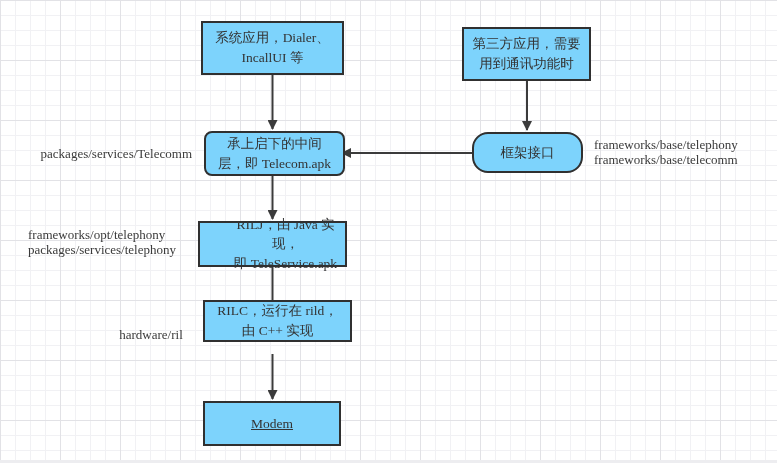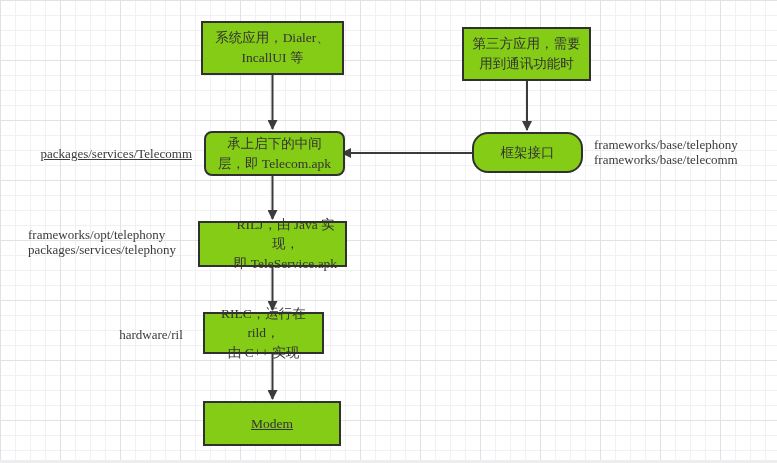--- a/index.html
+++ b/index.html
@@ -14,21 +14,21 @@
     background-image:
       linear-gradient(to right,#e2e2e6 1px,transparent 1px),
       linear-gradient(to bottom,#e2e2e6 1px,transparent 1px),
       linear-gradient(to right,#f1f1f4 1px,transparent 1px),
       linear-gradient(to bottom,#f1f1f4 1px,transparent 1px);
     background-size:60px 60px,60px 60px,15px 15px,15px 15px;
   }
   .edges{position:absolute;left:0;top:0;width:777px;height:463px;pointer-events:none;}
   .node{
     position:absolute;box-sizing:border-box;
-    background:#84cc16;border:2px solid #303030;
+    background:#7dd3fc;border:2px solid #303030;
     display:flex;align-items:center;justify-content:center;
     text-align:center;font-size:13.5px;line-height:1.45;
     white-space:pre-line;z-index:2;
   }
   .rounded{border-radius:8px;}
   .side-label{
     position:absolute;font-size:13px;line-height:15px;
     color:#3a3a3a;white-space:pre-line;z-index:1;
   }
   .bottom-edge{position:absolute;left:0;bottom:0;width:777px;height:3px;background:#ededf0;z-index:3;}
@@ -59,26 +59,26 @@
 用到通讯功能时</div>
 
 <div class="node rounded" style="left:204px;top:131px;width:141px;height:45px;">承上启下的中间
 层，即 Telecom.apk</div>
 
 <div class="node rounded" style="left:472px;top:132px;width:111px;height:41px;border-radius:16px;">框架接口</div>
 
 <div class="node" style="left:198px;top:221px;width:149px;height:46px;padding-left:26px;">RILJ，由 Java 实现，
 即 TeleService.apk</div>
 
-<div class="node" style="left:203px;top:312px;width:121px;height:42px;">RILC，运行在 rild，
+<div class="node" style="left:203px;top:300px;width:149px;height:42px;">RILC，运行在 rild，
 由 C++ 实现</div>
 
 <div class="node" style="left:203px;top:401px;width:138px;height:45px;text-decoration:underline;">Modem</div>
 
-<div class="side-label" style="left:36px;top:146px;width:156px;text-align:right;text-decoration:underline;">packages/services/Telecomm</div>
+<div class="side-label" style="left:36px;top:146px;width:156px;text-align:right;">packages/services/Telecomm</div>
 
 <div class="side-label" style="left:594px;top:137px;width:160px;text-align:left;">frameworks/base/telephony
 frameworks/base/telecomm</div>
 
 <div class="side-label" style="left:28px;top:227px;width:164px;">frameworks/opt/telephony
 packages/services/telephony</div>
 
 <div class="side-label" style="left:111px;top:327px;width:80px;text-align:center;">hardware/ril</div>
 
 <div class="bottom-edge"></div>

